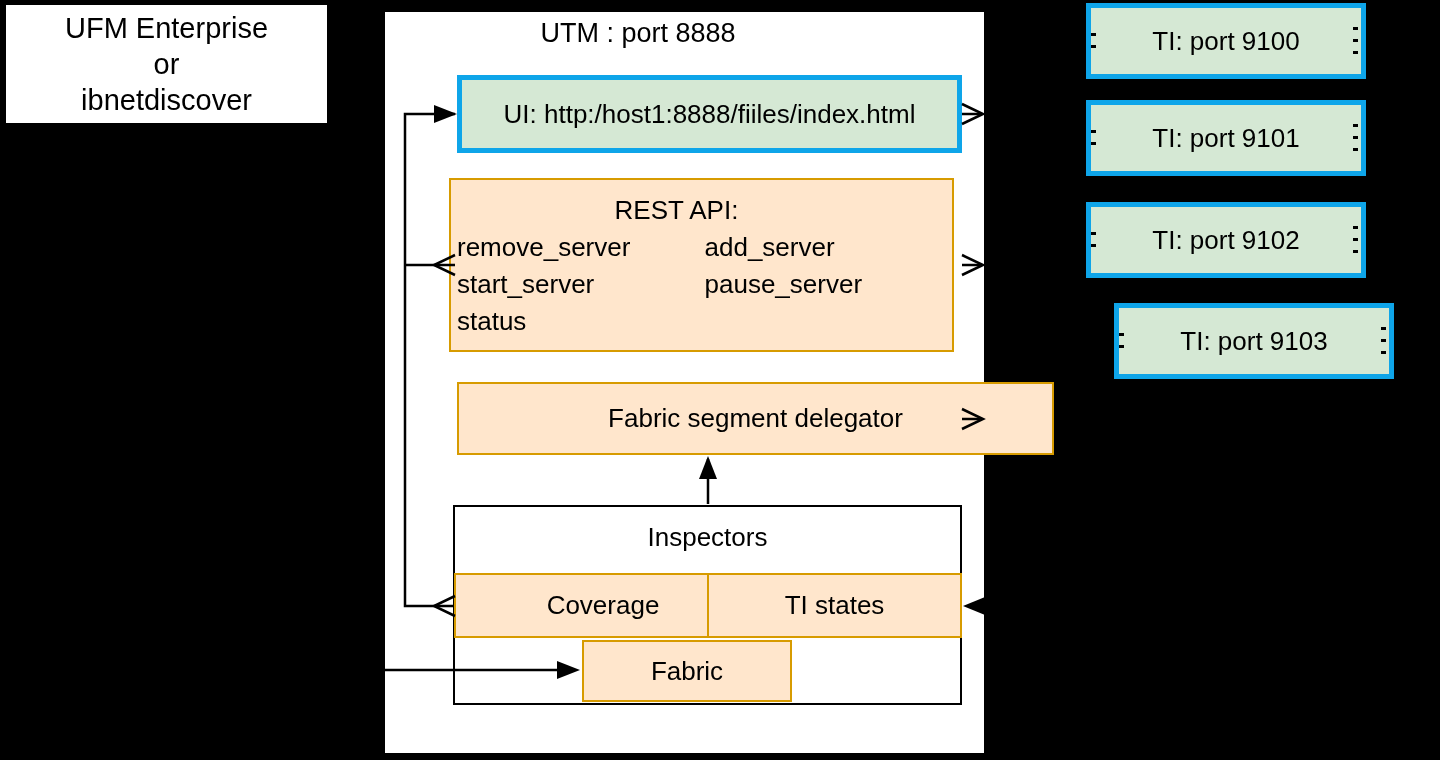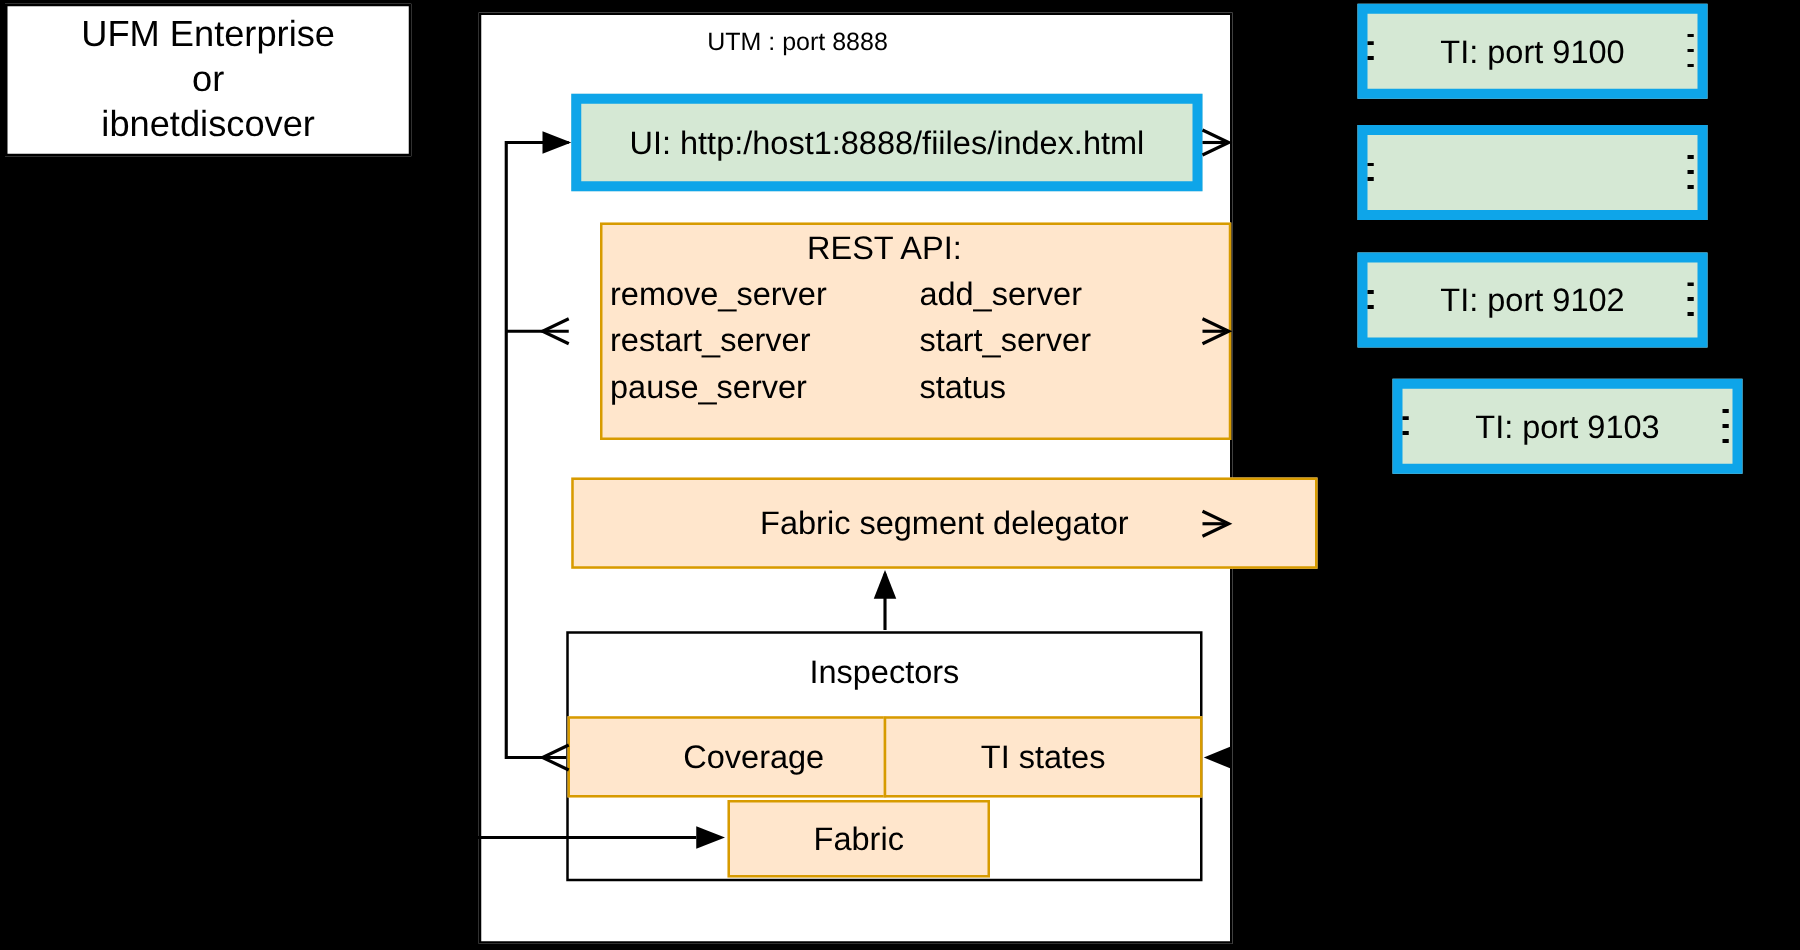--- a/index.html
+++ b/index.html
@@ -13,21 +13,21 @@
   }
   .abs { position: absolute; }
 
   
   .plainbox {
     background: #ffffff;
     border: 2px solid #000000;
   }
   .greenbox {
     background: #d5e8d4;
-    border: 8px solid #0ea5e9;
+    border: 5px solid #0ea5e9;
   }
   .orangebox {
     background: #ffe6cc;
     border: 2px solid #d79b00;
   }
   .center-label {
     display: flex;
     align-items: center;
     justify-content: center;
     font-size: 26px;
@@ -44,27 +44,27 @@
   }
 
   
   #utm-box {
     left: 383px; top: 10px; width: 603px; height: 745px;
     z-index: 1;
   }
   #utm-title {
     left: 383px; top: 17px; width: 510px; height: 34px;
     z-index: 3;
-    font-size: 20px;
+    font-size: 27px;
   }
 
   
   #ui-box        { left: 457px; top: 75px;  width: 505px; height: 78px;  z-index: 3; }
-  #rest-box      { left: 480px; top: 178px; width: 505px; height: 174px; z-index: 3;
-                   padding-top: 0; font-size: 26px; line-height: 37px; }
+  #rest-box      { left: 449px; top: 178px; width: 505px; height: 174px; z-index: 3;
+                   padding-top: 12px; font-size: 26px; line-height: 37px; }
   #rest-title    { text-align: center; padding-right: 50px; }
   #rest-grid     { display: grid; grid-template-columns: 50% 50%; padding-left: 6px; }
   #delegator-box { left: 457px; top: 382px; width: 597px; height: 73px;  z-index: 3; }
 
   #inspectors-box   { left: 453px; top: 505px; width: 509px; height: 200px; z-index: 2; }
   #inspectors-title { left: 453px; top: 520px; width: 509px; height: 34px;  z-index: 3; font-size: 26px; }
   #coverage-box  { left: 454px; top: 573px; width: 255px; height: 65px; z-index: 3; padding-left: 43px; }
   #ti-states-box { left: 707px; top: 573px; width: 255px; height: 65px; z-index: 3; }
   #fabric-box    { left: 582px; top: 640px; width: 210px; height: 62px; z-index: 3; }
 
@@ -106,21 +106,20 @@
 
 <div id="ui-box" class="abs greenbox center-label">
   <span>UI: http:/host1:8888/fiiles/index.html</span>
 </div>
 
 <div id="rest-box" class="abs orangebox">
   <div id="rest-title">REST API:</div>
   <div id="rest-grid">
     <span>remove_server</span>
     <span>add_server</span>
-    <span>restart_server</span>
     <span>start_server</span>
     <span>pause_server</span>
     <span>status</span>
   </div>
 </div>
 
 <div id="delegator-box" class="abs orangebox center-label">
   <span>Fabric segment delegator</span>
 </div>
 
@@ -135,20 +134,21 @@
 <div id="fabric-box" class="abs orangebox center-label">
   <span>Fabric</span>
 </div>
 
 <div id="ti-0" class="ti-box greenbox center-label">
   <span>TI: port 9100</span>
   <span class="stub-left"></span>
   <span class="stub-right"></span>
 </div>
 <div id="ti-1" class="ti-box greenbox center-label">
+  <span>TI: port 9101</span>
   <span class="stub-left"></span>
   <span class="stub-right"></span>
 </div>
 <div id="ti-2" class="ti-box greenbox center-label">
   <span>TI: port 9102</span>
   <span class="stub-left"></span>
   <span class="stub-right"></span>
 </div>
 <div id="ti-3" class="ti-box greenbox center-label">
   <span>TI: port 9103</span>

